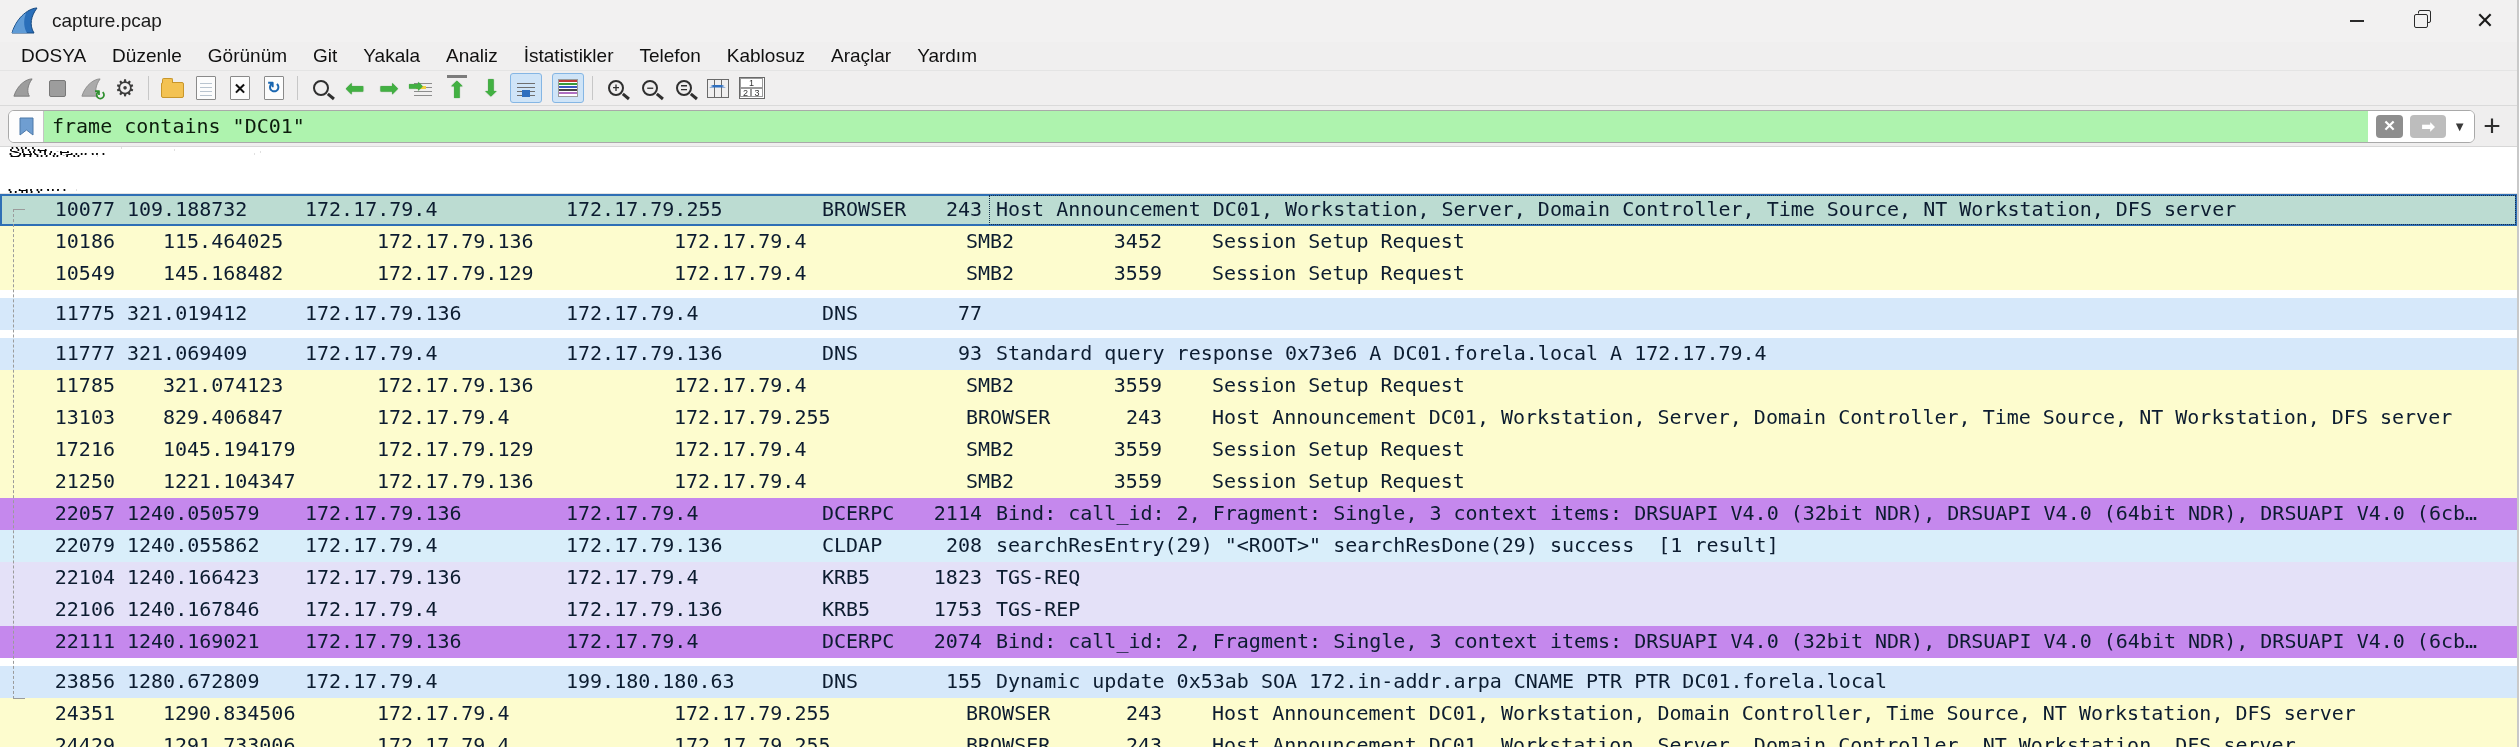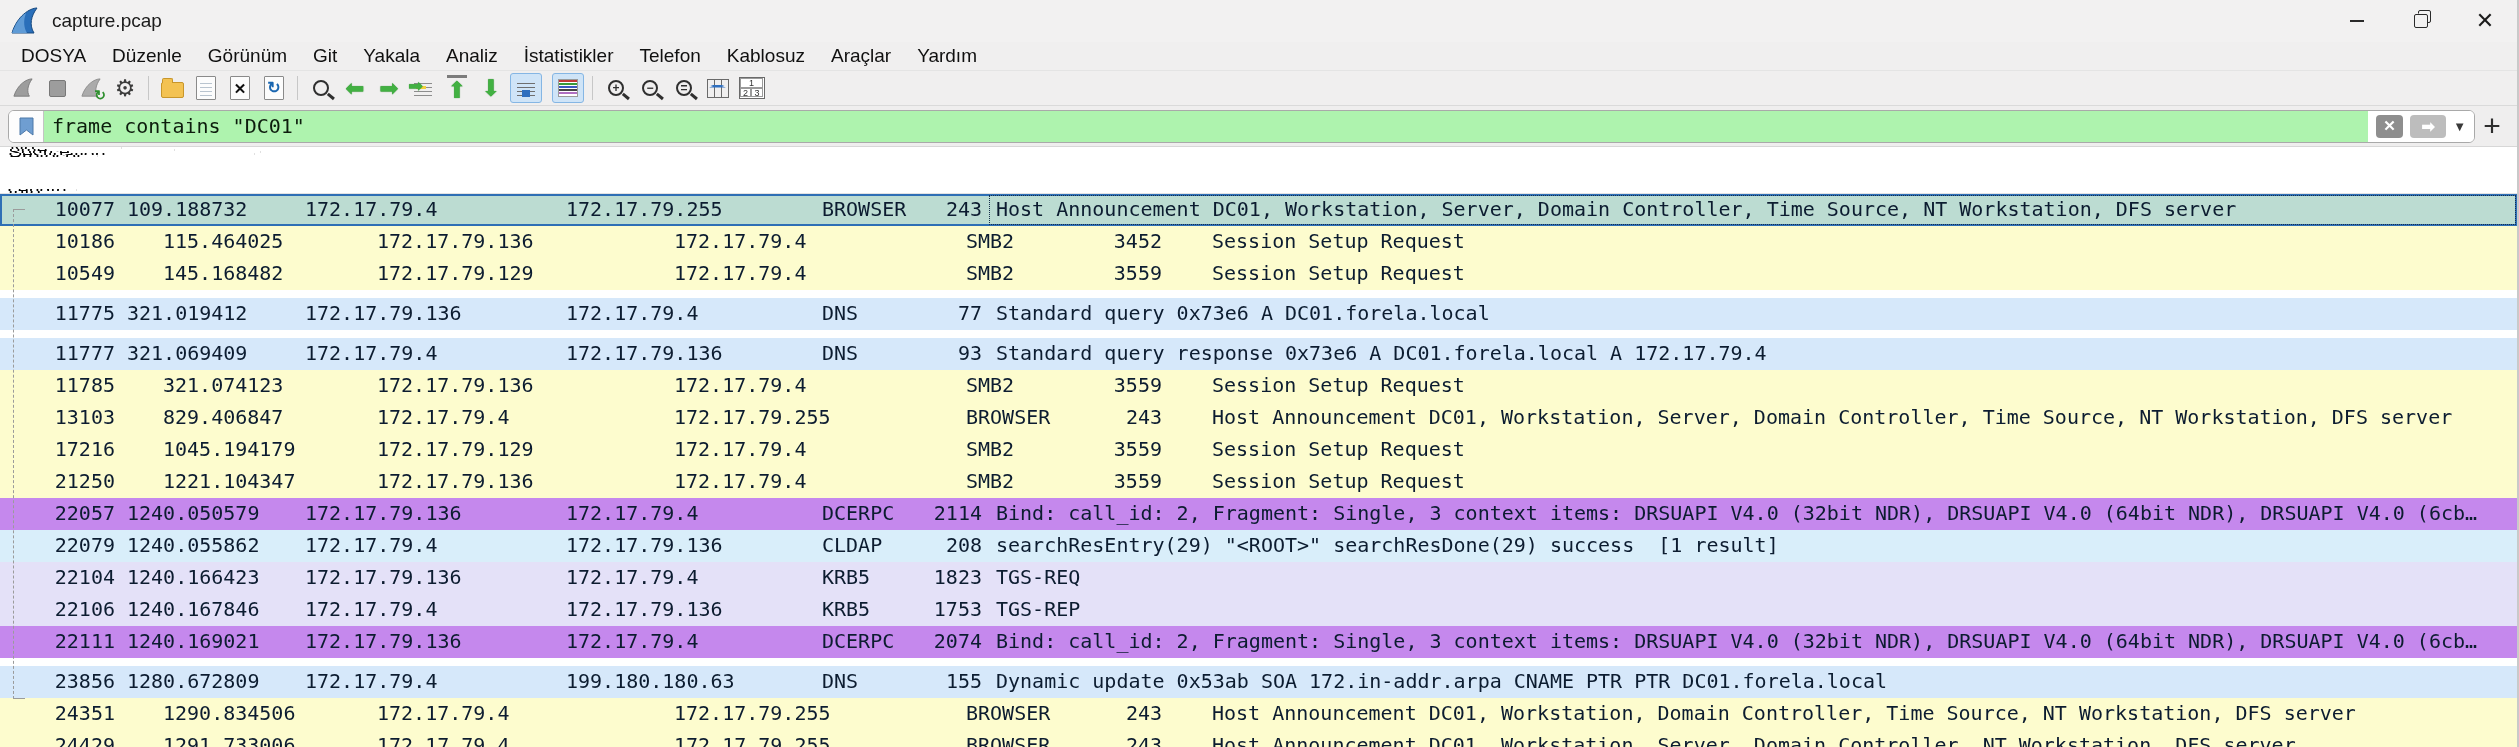--- a/index.html
+++ b/index.html
@@ -273,21 +273,21 @@
       <div class="hc h-dst">Destination</div>
       <div class="hc h-proto">Protocol</div>
       <div class="hc h-len">Length</div>
       <div class="hc h-info">Info</div>
     </div>
 
   <div class="rows" id="rows">
       <div class="row bg-sel selected" aria-selected="true"><div class="cell c-no">10077</div><div class="cell c-time">109.188732</div><div class="cell c-src">172.17.79.4</div><div class="cell c-dst">172.17.79.255</div><div class="cell c-proto">BROWSER</div><div class="cell c-len">243</div><div class="cell c-info">Host Announcement DC01, Workstation, Server, Domain Controller, Time Source, NT Workstation, DFS server</div></div>
       <div class="row bg-yellow"><div class="cell c-no">10186</div><div class="cell c-time">115.464025</div><div class="cell c-src">172.17.79.136</div><div class="cell c-dst">172.17.79.4</div><div class="cell c-proto">SMB2</div><div class="cell c-len">3452</div><div class="cell c-info">Session Setup Request</div></div>
       <div class="row bg-yellow"><div class="cell c-no">10549</div><div class="cell c-time">145.168482</div><div class="cell c-src">172.17.79.129</div><div class="cell c-dst">172.17.79.4</div><div class="cell c-proto">SMB2</div><div class="cell c-len">3559</div><div class="cell c-info">Session Setup Request</div></div>
-      <div class="row bg-blue"><div class="cell c-no">11775</div><div class="cell c-time">321.019412</div><div class="cell c-src">172.17.79.136</div><div class="cell c-dst">172.17.79.4</div><div class="cell c-proto">DNS</div><div class="cell c-len">77</div><div class="cell c-info">Standard query 0x73e6 A DC01.forela.local</div></div>
+      <div class="row bg-blue"><div class="cell c-no">11775</div><div class="cell c-time">321.019412</div><div class="cell c-src">172.17.79.136</div><div class="cell c-dst">172.17.79.4</div><div class="cell c-proto">DNS</div><div class="cell c-len">77</div></div>
       <div class="row bg-blue"><div class="cell c-no">11777</div><div class="cell c-time">321.069409</div><div class="cell c-src">172.17.79.4</div><div class="cell c-dst">172.17.79.136</div><div class="cell c-proto">DNS</div><div class="cell c-len">93</div><div class="cell c-info">Standard query response 0x73e6 A DC01.forela.local A 172.17.79.4</div></div>
       <div class="row bg-yellow"><div class="cell c-no">11785</div><div class="cell c-time">321.074123</div><div class="cell c-src">172.17.79.136</div><div class="cell c-dst">172.17.79.4</div><div class="cell c-proto">SMB2</div><div class="cell c-len">3559</div><div class="cell c-info">Session Setup Request</div></div>
       <div class="row bg-yellow"><div class="cell c-no">13103</div><div class="cell c-time">829.406847</div><div class="cell c-src">172.17.79.4</div><div class="cell c-dst">172.17.79.255</div><div class="cell c-proto">BROWSER</div><div class="cell c-len">243</div><div class="cell c-info">Host Announcement DC01, Workstation, Server, Domain Controller, Time Source, NT Workstation, DFS server</div></div>
       <div class="row bg-yellow"><div class="cell c-no">17216</div><div class="cell c-time">1045.194179</div><div class="cell c-src">172.17.79.129</div><div class="cell c-dst">172.17.79.4</div><div class="cell c-proto">SMB2</div><div class="cell c-len">3559</div><div class="cell c-info">Session Setup Request</div></div>
       <div class="row bg-yellow"><div class="cell c-no">21250</div><div class="cell c-time">1221.104347</div><div class="cell c-src">172.17.79.136</div><div class="cell c-dst">172.17.79.4</div><div class="cell c-proto">SMB2</div><div class="cell c-len">3559</div><div class="cell c-info">Session Setup Request</div></div>
       <div class="row bg-purple"><div class="cell c-no">22057</div><div class="cell c-time">1240.050579</div><div class="cell c-src">172.17.79.136</div><div class="cell c-dst">172.17.79.4</div><div class="cell c-proto">DCERPC</div><div class="cell c-len">2114</div><div class="cell c-info">Bind: call_id: 2, Fragment: Single, 3 context items: DRSUAPI V4.0 (32bit NDR), DRSUAPI V4.0 (64bit NDR), DRSUAPI V4.0 (6cb…</div></div>
       <div class="row bg-cldap"><div class="cell c-no">22079</div><div class="cell c-time">1240.055862</div><div class="cell c-src">172.17.79.4</div><div class="cell c-dst">172.17.79.136</div><div class="cell c-proto">CLDAP</div><div class="cell c-len">208</div><div class="cell c-info">searchResEntry(29) "&lt;ROOT&gt;" searchResDone(29) success  [1 result]</div></div>
       <div class="row bg-krb"><div class="cell c-no">22104</div><div class="cell c-time">1240.166423</div><div class="cell c-src">172.17.79.136</div><div class="cell c-dst">172.17.79.4</div><div class="cell c-proto">KRB5</div><div class="cell c-len">1823</div><div class="cell c-info">TGS-REQ</div></div>
       <div class="row bg-krb"><div class="cell c-no">22106</div><div class="cell c-time">1240.167846</div><div class="cell c-src">172.17.79.4</div><div class="cell c-dst">172.17.79.136</div><div class="cell c-proto">KRB5</div><div class="cell c-len">1753</div><div class="cell c-info">TGS-REP</div></div>
       <div class="row bg-purple"><div class="cell c-no">22111</div><div class="cell c-time">1240.169021</div><div class="cell c-src">172.17.79.136</div><div class="cell c-dst">172.17.79.4</div><div class="cell c-proto">DCERPC</div><div class="cell c-len">2074</div><div class="cell c-info">Bind: call_id: 2, Fragment: Single, 3 context items: DRSUAPI V4.0 (32bit NDR), DRSUAPI V4.0 (64bit NDR), DRSUAPI V4.0 (6cb…</div></div>

